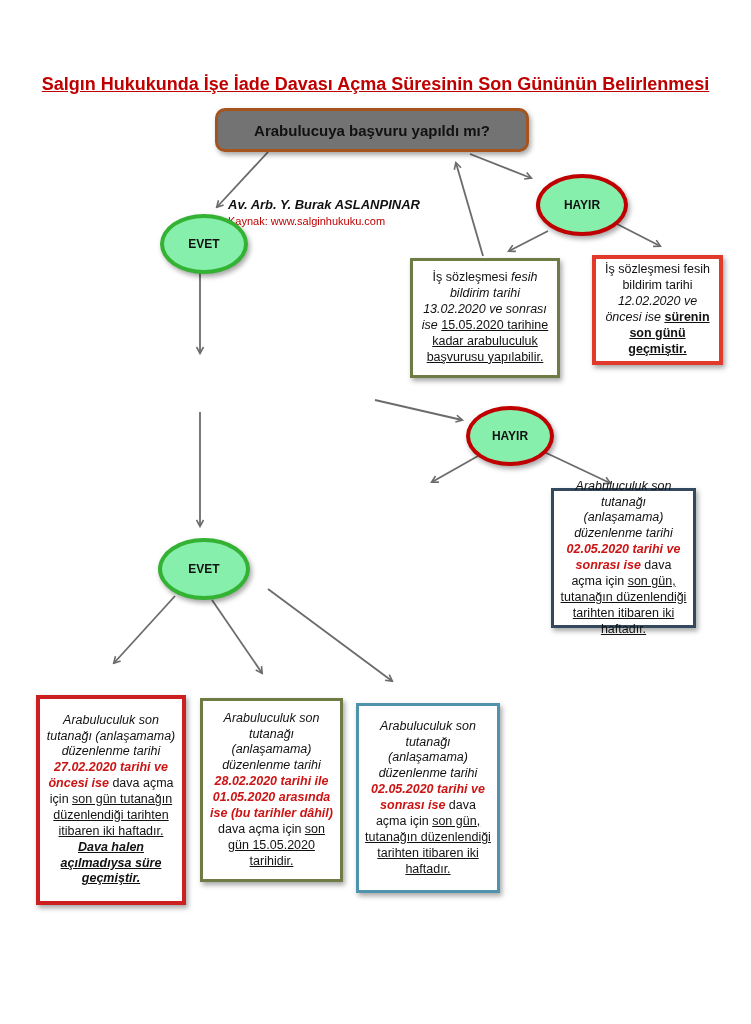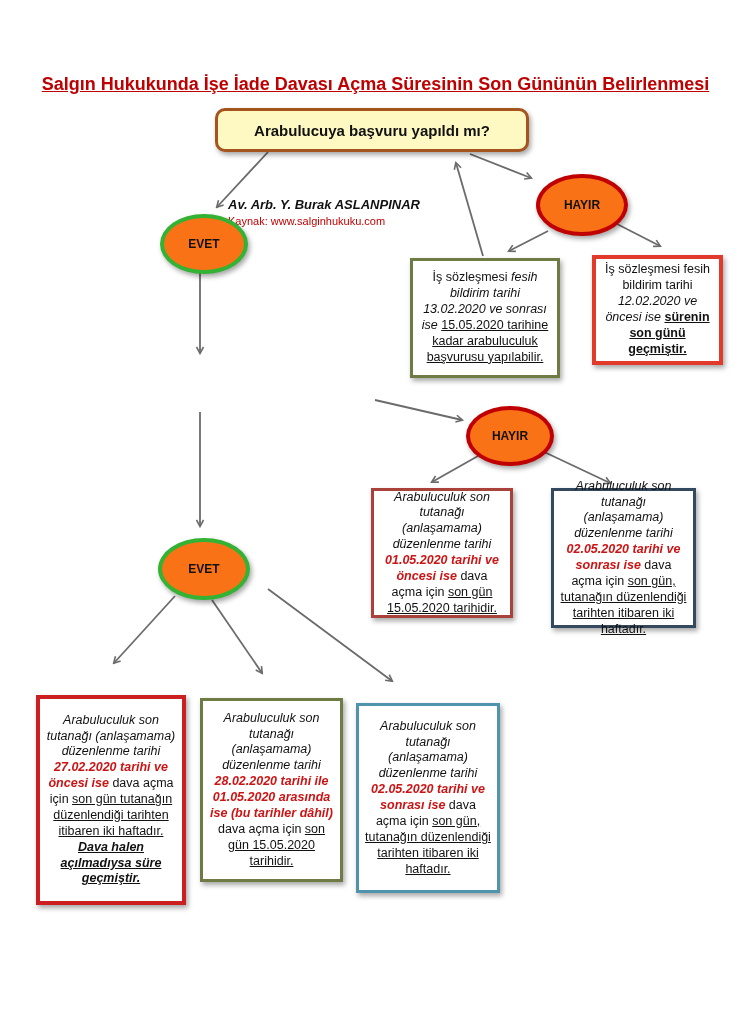--- a/index.html
+++ b/index.html
@@ -5,32 +5,32 @@
   html,body{margin:0;padding:0;background:#fff;}
   .canvas{
     position:relative;width:751px;height:1024px;background:#fff;overflow:hidden;
     font-family:"Liberation Sans", sans-serif;color:#1a1a1a;
   }
   .title{
     position:absolute;left:0;top:74px;width:751px;text-align:center;
     font-size:18px;font-weight:bold;text-decoration:underline;color:var(--title-red,#c00000);
   }
   .qbox{
-    position:absolute;background:#fef9c3;border:3px solid var(--question-border,#a5541e);
+    position:absolute;background:#737373;border:3px solid var(--question-border,#a5541e);
     border-radius:10px;box-shadow:2px 3px 5px rgba(0,0,0,.35);
     display:flex;align-items:center;justify-content:center;
     font-size:15px;font-weight:bold;color:#111;text-align:center;
   }
   .q1{left:215px;top:108px;width:308px;height:38px;}
   .q2{left:40px;top:360px;width:318px;height:40px;}
   .credit{position:absolute;left:228px;top:196px;width:264px;text-align:left;line-height:1.35;}
   .credit .author{font-size:13px;font-weight:bold;font-style:italic;color:#111;}
   .credit .source{font-size:11px;color:var(--title-red,#c00000);}
   .ellipse{
-    position:absolute;background:#f97316;border-radius:50%;
+    position:absolute;background:#86efac;border-radius:50%;
     box-shadow:2px 3px 5px rgba(0,0,0,.35);
     display:flex;align-items:center;justify-content:center;
     font-size:12px;font-weight:bold;color:#111;
   }
   .evet{border:4px solid var(--yes-green,#34b233);}
   .hayir{border:4px solid var(--no-red,#c00000);}
   .evet1{left:160px;top:214px;width:80px;height:52px;}
   .hayir1{left:536px;top:174px;width:84px;height:54px;}
   .hayir2{left:466px;top:406px;width:80px;height:52px;}
   .evet2{left:158px;top:538px;width:84px;height:54px;}
@@ -109,25 +109,20 @@
     <div>
       <span>İş sözleşmesi fesih bildirim tarihi </span><span class="it">12.02.2020 ve öncesi ise </span><span class="un" style="font-weight:bold">sürenin son günü geçmiştir.</span>
     </div>
   </div>
 
 
   <div class="ellipse hayir hayir2">
     <span>HAYIR</span>
   </div>
 
-  <div class="infobox b-mid-red">
-    <div>
-      <span class="it">Arabuluculuk son tutanağı (anlaşamama) düzenlenme tarihi </span><span class="cond">01.05.2020 tarihi ve öncesi ise </span><span>dava açma için </span><span class="un">son gün 15.05.2020 tarihidir.</span>
-    </div>
-  </div>
 
   <div class="infobox b-mid-navy">
     <div>
       <span class="it">Arabuluculuk son tutanağı (anlaşamama) düzenlenme tarihi </span><span class="cond">02.05.2020 tarihi ve sonrası ise </span><span>dava açma için </span><span class="un">son gün, tutanağın düzenlendiği tarihten itibaren iki haftadır.</span>
     </div>
   </div>
 
   <div class="ellipse evet evet2">
     <span>EVET</span>
   </div>

